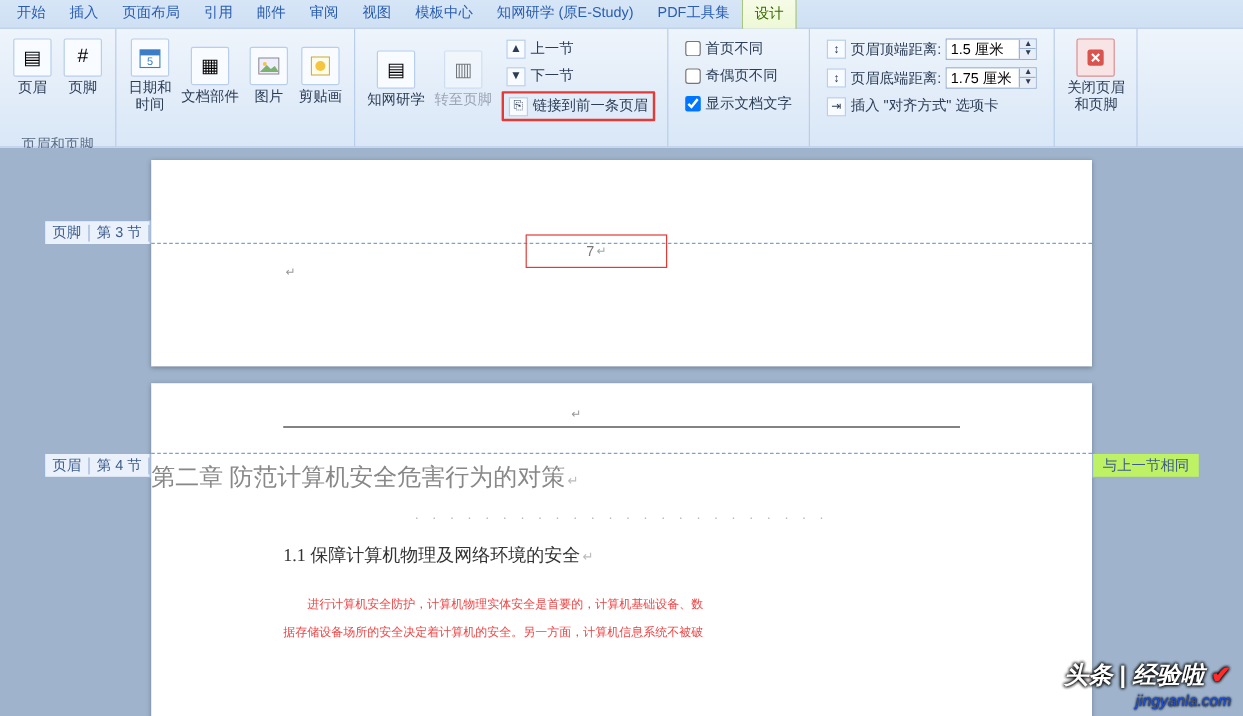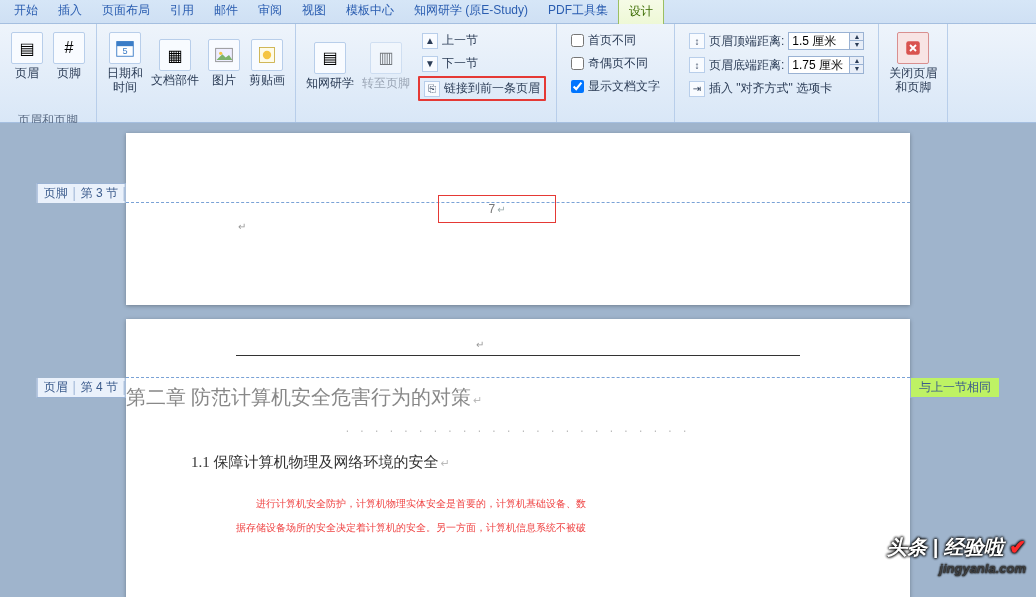--- a/index.html
+++ b/index.html
@@ -61,29 +61,29 @@
   .header-space { height:58px; position:relative; }
   .header-line { position:absolute; left:110px; right:110px; top:36px; border-top:1px solid #333; }
   .header-ret { position:absolute; left:350px; top:20px; color:#999; font-size:10px; }
   .hf-dash-line2 { border-top:1px dashed #7aa2d6; position:relative; margin-top:0px; }
   .hf-dash-line2 .hf-tag { top:0; transform:translate(-100%,0); border-bottom:1px solid #9ab2d3; border-top:none; }
   .hf-dash-line2 .hf-tag-right { top:0; transform:translate(100%,0); border-bottom:1px solid #9ab2d3; border-top:none; }
 
   .chapter-title { text-align:left; font-family:"SimHei","Microsoft YaHei"; font-size:20px; color:#888; padding:6px 0 16px; }
   .chapter-title .ret { font-size:11px; color:#bbb; margin-left:2px; }
   .dots { text-align:center; color:#bbb; letter-spacing:4px; margin-top:-6px; }
-  .sub-title { font-family:"SimSun"; font-size:15px; color:#333; margin:18px 0 20px 65px; }
+  .sub-title { font-family:"SimSun"; font-size:15px; color:#333; margin:18px 0 20px 110px; }
   .sub-title .ret { font-size:11px; color:#bbb; margin-left:2px; }
   .body-text { font-family:"SimSun"; font-size:10px; color:#ef4444; line-height:24px; margin:0 110px; text-indent:2em; }
 
   
-  .watermark { position:absolute; right:10px; bottom:21px; text-align:right; pointer-events:none; }
+  .watermark { position:absolute; right:10px; bottom:6px; text-align:right; pointer-events:none; }
   .watermark .l1 { font-size:20px; font-weight:bold; color:#fff; text-shadow:0 0 3px #000,0 0 3px #000,0 0 3px #000; font-style:italic; }
   .watermark .l1 .chk2 { color:#ff2a2a; font-style:normal; }
-  .watermark .l2 { font-size:13px; font-weight:bold; color:#404040; text-shadow:0 0 2px #000,0 0 2px #000; font-style:italic; }
+  .watermark .l2 { font-size:13px; font-weight:normal; color:#1d4ed8; text-shadow:0 0 2px #000,0 0 2px #000; font-style:italic; }
 </style>
 </head>
 <body>
 
 <div class="tabstrip">
   <div class="tab">开始</div>
   <div class="tab">插入</div>
   <div class="tab">页面布局</div>
   <div class="tab">引用</div>
   <div class="tab">邮件</div>

